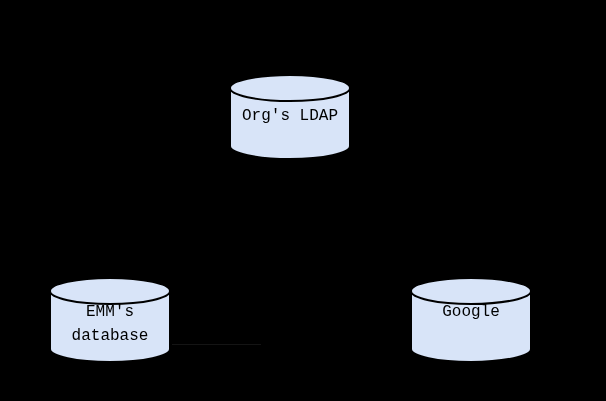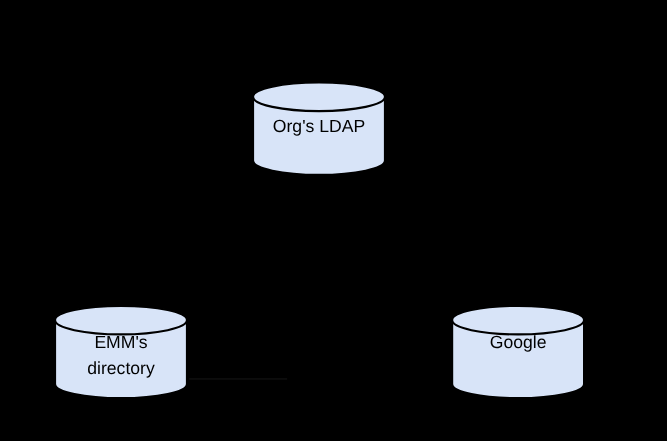--- a/index.html
+++ b/index.html
@@ -14,20 +14,21 @@
   .stage {
     position: relative;
     width: 606px;
     height: 401px;
     background: var(--bg, #000000);
   }
   .cylinder-node {
     position: absolute;
     width: 122px;
     height: 88px;
+    font-family: Liberation Mono, monospace;
   }
   .cylinder-node svg {
     position: absolute;
     left: 0;
     top: 0;
     display: block;
   }
   .cylinder-node svg path,
   .cylinder-node svg ellipse {
     stroke: var(--stroke, #000000);
@@ -74,21 +75,21 @@
     </div>
   </div>
 
   <div class="cylinder-node" id="node-emm">
     <svg width="122" height="88" viewBox="0 0 122 88">
       <path d="M 1 15 L 1 73 A 60 13 0 0 0 121 73 L 121 15" fill="#d8e4f8"></path>
       <ellipse cx="61" cy="15" rx="60" ry="13" fill="#d8e4f8"></ellipse>
     </svg>
     <div class="node-label">
       <div>EMM's</div>
-      <div>directory</div>
+      <div>database</div>
     </div>
   </div>
 
   <div class="cylinder-node" id="node-google">
     <svg width="122" height="88" viewBox="0 0 122 88">
       <path d="M 1 15 L 1 73 A 60 13 0 0 0 121 73 L 121 15" fill="#d8e4f8"></path>
       <ellipse cx="61" cy="15" rx="60" ry="13" fill="#d8e4f8"></ellipse>
     </svg>
     <div class="node-label">
       <div>Google</div>

